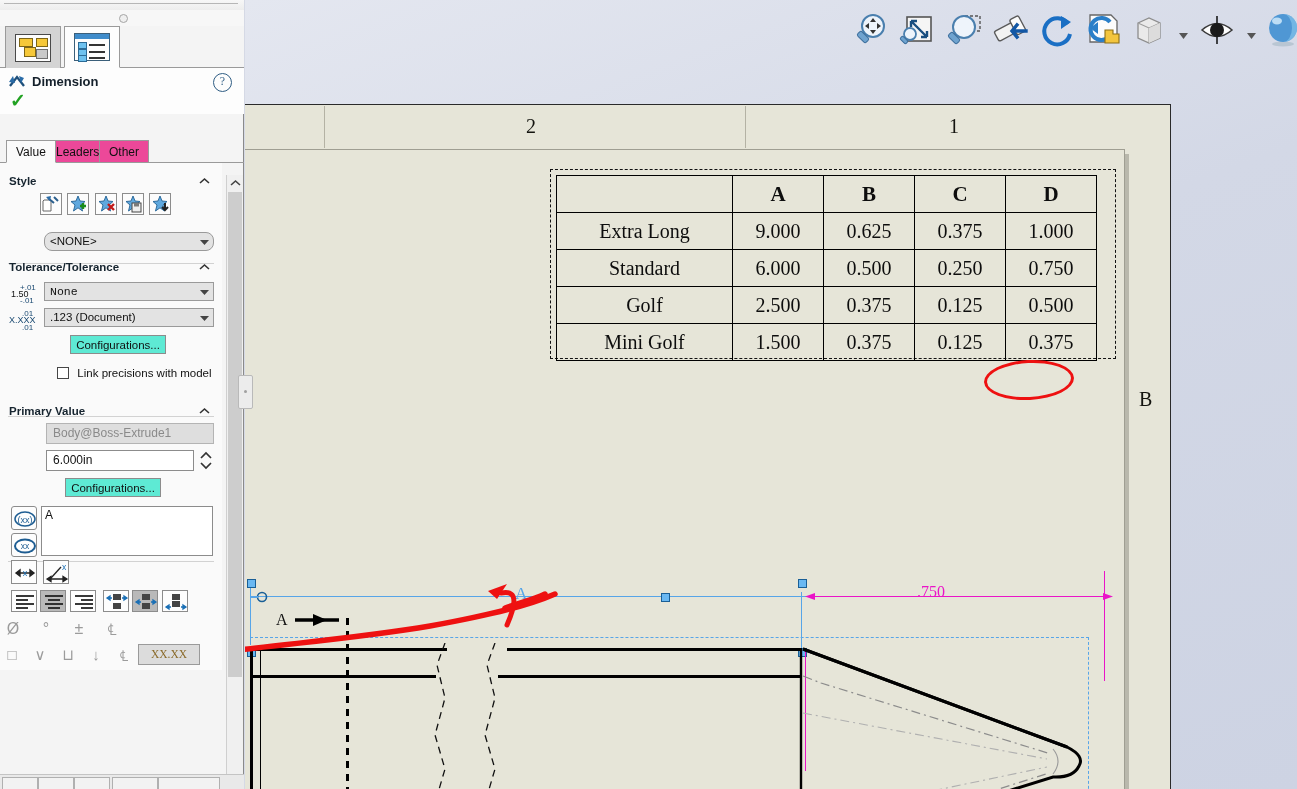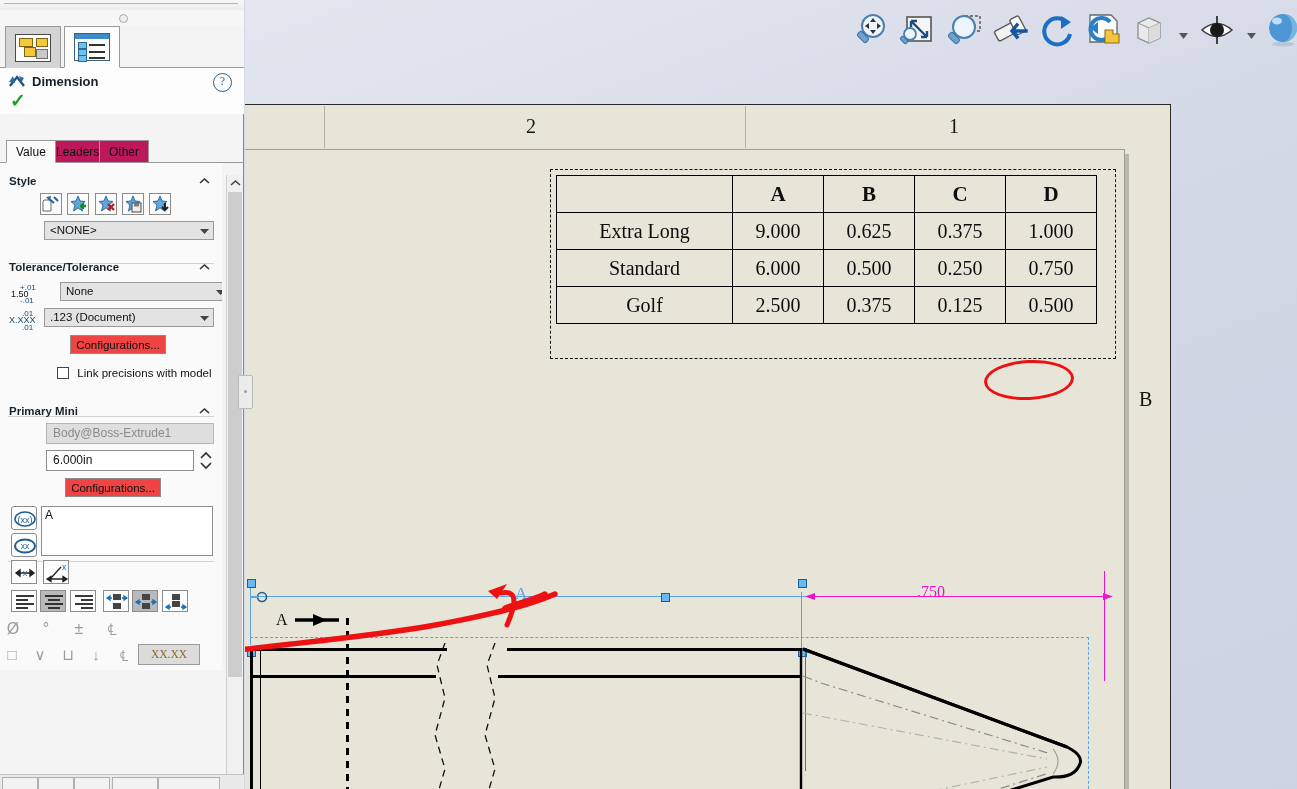--- a/index.html
+++ b/index.html
@@ -57,38 +57,38 @@
 
   .pm-head{position:absolute;left:0;top:68px;width:244px;height:46px;background:#fdfdfd;}
   .pm-head .title{position:absolute;left:32px;top:6px;font-weight:bold;font-size:13px;color:#14202b;}
   .pm-head .dimicon{position:absolute;left:8px;top:6px;width:18px;height:16px;}
   .pm-head .help{position:absolute;right:12px;top:5px;width:17px;height:17px;border:1.6px solid #2f5d84;border-radius:50%;color:#2f5d84;font-size:12px;text-align:center;line-height:15px;font-family:"Liberation Serif",serif;}
   .pm-head .ok{position:absolute;left:10px;top:26px;font-size:19px;color:#22a223;line-height:14px;font-weight:bold;}
 
   .tabs2{position:absolute;left:0;top:140px;width:244px;height:23px;text-align:center;}
   .tabs2 .base{position:absolute;left:0;bottom:0;width:244px;height:1px;background:#9a9a9a;}
   .t2{position:absolute;top:0;height:23px;box-sizing:border-box;border:1px solid #9a9a9a;
-      background:#be185d;display:flex;align-items:center;justify-content:center;padding:0 9px;font-size:12px;color:#111;}
+      background:#ec4899;display:flex;align-items:center;justify-content:center;padding:0 9px;font-size:12px;color:#111;}
   .t2.sel{background:#fafafa;border-bottom-color:#fafafa;z-index:2;}
   #t2a{left:6px;} #t2b{left:46px;} #t2c{left:99px;}
 
   .pbody{position:absolute;left:0;top:163px;width:222px;height:507px;background:#fafafa;overflow:hidden;}
   .sec-h{position:relative;height:22px;}
   .sec-h .lbl{position:absolute;left:9px;top:4px;font-weight:bold;font-size:11.5px;color:#16242f;}
   .sec-h .chev{position:absolute;right:12px;top:5px;width:11px;height:11px;}
   .sep{position:absolute;left:8px;right:8px;height:1px;background:#d2d2d2;}
 
   .sbtn{width:22px;height:22px;box-sizing:border-box;border:1px solid #8c8c8c;background:#fcfcfc;
         display:inline-flex;align-items:center;justify-content:center;position:relative;margin-right:2px;vertical-align:top;}
   .combo{box-sizing:border-box;height:19px;background:#e3e3e3;border:1px solid #9a9a9a;
          position:relative;font-size:11.5px;color:#111;line-height:17px;padding-left:5px;}
   .combo .arw{position:absolute;right:4px;top:7px;width:9px;height:5px;}
   .txtbox{box-sizing:border-box;height:21px;background:#fff;border:1px solid #8c8c8c;font-size:12px;color:#111;line-height:19px;padding-left:6px;}
   .txtbox.dis{background:#dedede;color:#8a8a8a;border:1px solid #b4b4b4;}
-  .btn{box-sizing:border-box;background:#ef4444;border:1px solid #8c8c8c;font-size:11.5px;color:#111;
+  .btn{box-sizing:border-box;background:#5eead4;border:1px solid #8c8c8c;font-size:11.5px;color:#111;
        display:flex;align-items:center;justify-content:center;height:19px;}
   .cb{width:12px;height:12px;box-sizing:border-box;border:1px solid #464646;background:#fff;display:inline-block;vertical-align:-2px;}
   .cbl{font-size:11.5px;color:#111;margin-left:5px;}
   .spin{position:absolute;width:16px;height:21px;border:none;}
 
   .tolicon{position:absolute;font-size:7px;color:#1b4a72;font-family:"Liberation Sans",sans-serif;}
 
   .dtbtn{width:26px;height:22px;box-sizing:border-box;border:1px solid #8c8c8c;background:#fdfdfd;
          position:relative;display:inline-block;vertical-align:top;}
   .dtbtn.on{background:#b9b9b9;}
@@ -272,20 +272,27 @@
               <td class="cn">0.250</td>
               <td class="cn">0.750</td>
             </tr>
             <tr>
               <td class="c0">Golf</td>
               <td class="cn">2.500</td>
               <td class="cn">0.375</td>
               <td class="cn">0.125</td>
               <td class="cn">0.500</td>
             </tr>
+            <tr>
+              <td class="c0">Mini Golf</td>
+              <td class="cn">1.500</td>
+              <td class="cn">0.375</td>
+              <td class="cn">0.125</td>
+              <td class="cn">0.375</td>
+            </tr>
           </tbody>
         </table>
 
       <div class="ellipse"></div>
 
       <div class="dimline" style="left:5px;top:491px;width:861px;height:1px;"></div>
       <div class="dimline" style="left:5px;top:474px;width:1px;height:64px;"></div>
       <div class="dimline" style="left:556px;top:487px;width:1px;height:60px;"></div>
       <div class="dimhandle" style="left:2px;top:474px;"></div>
       <div class="dimhandle" style="left:2px;top:543px;"></div>
@@ -432,40 +439,40 @@
             </svg>
         </span>
         <span class="sbtn">
           <svg viewBox="0 0 18 18" width="18" height="18">
               <path d="M9 1 L11 6 L16 6.5 L12 10 L13.5 16 L9 12.8 L4.5 16 L6 10 L2 6.5 L7 6Z" fill="#5fa8de" stroke="#2e6b9c"></path>
               <path d="M14 8 v6 M11 12 l3 3 l3 -3" stroke="#222" stroke-width="2" fill="none"></path>
             </svg>
         </span>
       </div>
       <div style="position:relative;height:26px;">
-        <div class="combo" style="position:absolute;left:44px;width:170px;top:2px;">
+        <div class="combo" style="position:absolute;left:44px;width:170px;top:13px;border-radius:8px;">
           <span>&lt;NONE&gt;</span>
           <svg class="arw" viewBox="0 0 9 5">
               <path d="M0 0 L9 0 L4.5 5Z" fill="#444"></path>
             </svg>
         </div>
       </div>
       <div class="sep" style="top:100px"></div>
 
       <div class="sec-h" style="margin-top:12px">
         <span class="lbl">Tolerance/Tolerance</span>
         <svg class="chev" viewBox="0 0 11 11">
             <path d="M1 7 L5.5 3 L10 7" stroke="#333" stroke-width="1.6" fill="none"></path>
           </svg>
       </div>
       <div style="position:relative;height:26px">
         <span class="tolicon" style="left:20px;top:4px;font-size:8px;">+.01</span>
         <span class="tolicon" style="left:11px;top:10px;font-size:9px;color:#111;">1.50</span>
         <span class="tolicon" style="left:20px;top:17px;font-size:8px;">-.01</span>
-        <div class="combo" style="position:absolute;left:60px;width:170px;top:3px;">
+        <div class="combo" style="position:absolute;left:44px;width:170px;top:3px;font-family:Liberation Mono, monospace;">
           <span>None</span>
           <svg class="arw" viewBox="0 0 9 5">
               <path d="M0 0 L9 0 L4.5 5Z" fill="#444"></path>
             </svg>
         </div>
       </div>
       <div style="position:relative;height:30px">
         <span class="tolicon" style="left:22px;top:4px;font-size:8px;">.01</span>
         <span class="tolicon" style="left:9px;top:10px;font-size:9px;">X.XXX</span>
         <span class="tolicon" style="left:22px;top:18px;font-size:8px;">.01</span>
@@ -479,21 +486,21 @@
       <div style="position:relative;height:26px">
         <div class="btn" style="position:absolute;left:70px;width:96px;top:0;">Configurations...</div>
       </div>
       <div style="position:relative;height:26px;padding-left:13px;padding-top:5px;margin-left:44px;">
         <span class="cb"></span>
         <span class="cbl">Link precisions with model</span>
       </div>
       <div class="sep" style="top:253px"></div>
 
       <div class="sec-h" style="margin-top:9px">
-        <span class="lbl">Primary Mini</span>
+        <span class="lbl">Primary Value</span>
         <svg class="chev" viewBox="0 0 11 11">
             <path d="M1 7 L5.5 3 L10 7" stroke="#333" stroke-width="1.6" fill="none"></path>
           </svg>
       </div>
       <div style="position:relative;height:25px">
         <div class="txtbox dis" style="position:absolute;left:46px;width:168px;top:0;">Body@Boss-Extrude1</div>
       </div>
       <div style="position:relative;height:30px">
         <div class="txtbox" style="position:absolute;left:46px;width:148px;top:2px;">6.000in</div>
         <svg class="spin" style="left:198px;top:2px" viewBox="0 0 16 21">

